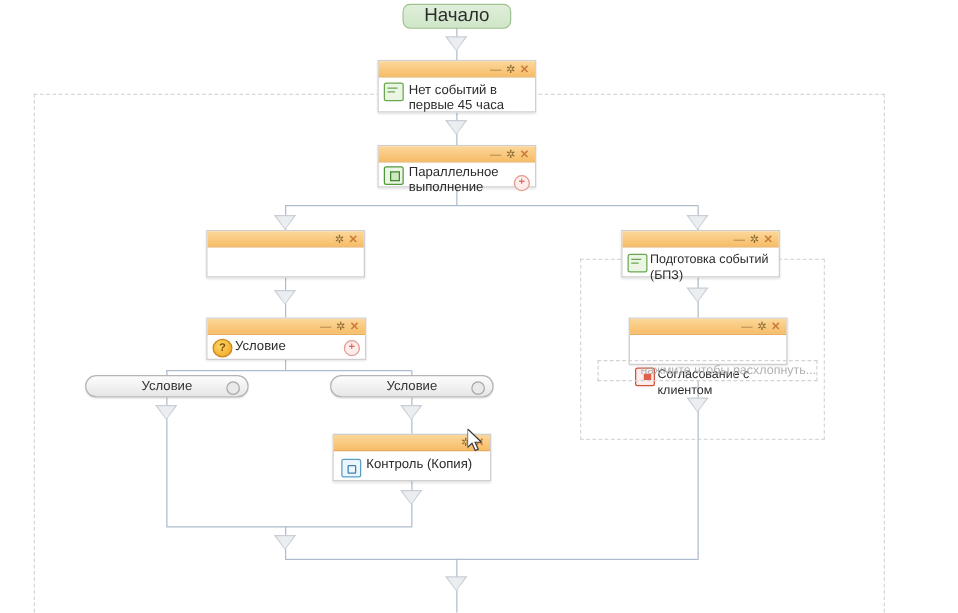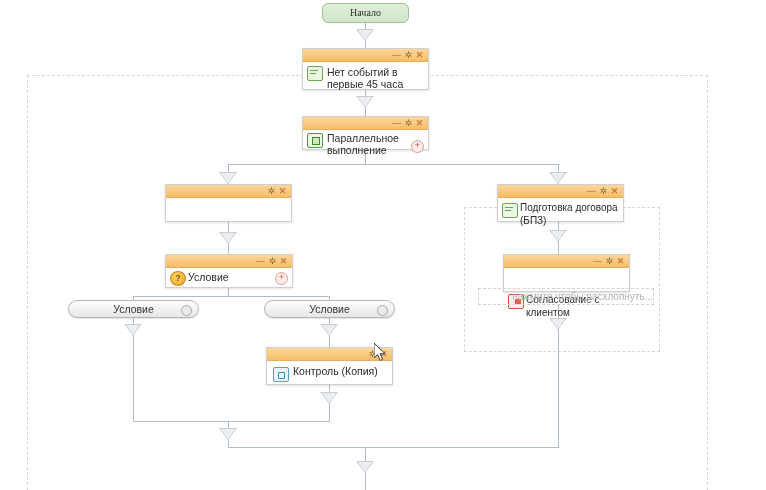--- a/index.html
+++ b/index.html
@@ -28,21 +28,21 @@
        border-top:10px solid #ebeef1;}
 
   
   .dash{position:absolute;border:1px dashed #d8d8d8;box-sizing:border-box;}
 
   
   .start{
     position:absolute;box-sizing:border-box;
     background:linear-gradient(to bottom,#dfeeda,#cfe6c7);
     border:1px solid #9fc18e;border-radius:6px;
-    text-align:center;line-height:18px;font-size:10px;color:#2d2d2d;font-family:Liberation Serif, serif;
+    text-align:center;line-height:18px;font-size:15px;color:#2d2d2d;
   }
 
   
   .node{position:absolute;box-sizing:border-box;
         background:#ffffff;border:1px solid #cfcfcf;
         box-shadow:0 1px 2px rgba(0,0,0,.12);}
   .node .hdr{
     height:13px;box-sizing:border-box;
     background:linear-gradient(to bottom,#fcd79a,#f7bd68);
     border-bottom:1px solid #e8ad5c;
@@ -223,21 +223,21 @@
   </div>
 
   <div class="node" style="left:497px;top:184px;width:127px;height:38px;">
     <div class="hdr">
       <span class="ctl min">—</span>
       <span class="ctl gear">✲</span>
       <span class="ctl close">✕</span>
     </div>
     <div class="body" style="padding:3px 2px 4px 22px;">
       <span class="ico ic-card" style="left:4px;top:5px;"></span>
-      <span class="txt" style="font-size:10px;">Подготовка договора (БПЗ)</span>
+      <span class="txt" style="font-size:10px;">Подготовка событий (БПЗ)</span>
     </div>
   </div>
 
   <div class="node" style="left:503px;top:254px;width:127px;height:38px;">
     <div class="hdr">
       <span class="ctl min">—</span>
       <span class="ctl gear">✲</span>
       <span class="ctl close">✕</span>
     </div>
     <div class="body" style="padding:4px 2px 4px 22px;margin-top:21px;">

